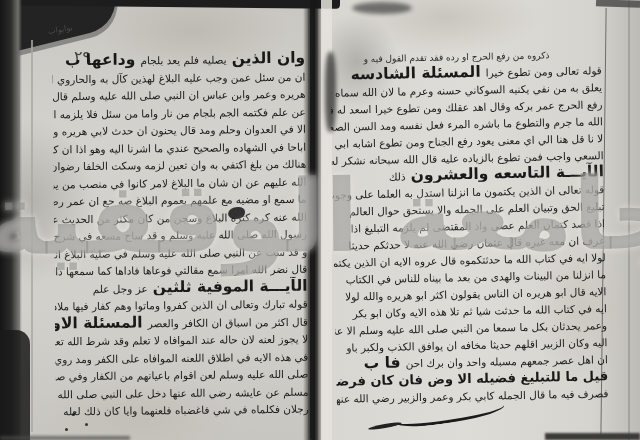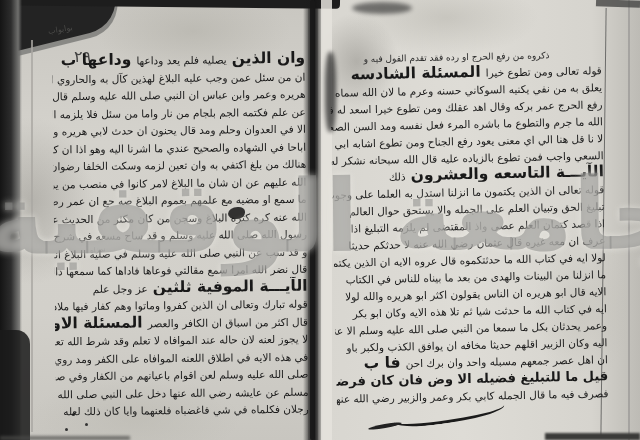--- a/index.html
+++ b/index.html
@@ -113,21 +113,21 @@
   <div class="edge flourish2"></div>
   <div class="speck" style="left:72px;top:413px;"></div>
   <div class="speck" style="left:85px;top:423px;"></div>
   <div class="speck" style="left:65px;top:428px;"></div>
 
   <div class="margin-note">بوابواب</div>
   <div class="page-number">٢٩</div>
   <div class="margin-note-small">نمزاه</div>
 
   <div class="page-text pt-left" id="leftLines">
-      <div class="ln"><span class="seg-b">وان الذين</span> <span class="seg-n">يصليه فلم يعد وداعها</span> <span class="seg-b">وداعها ب</span></div>
+      <div class="ln"><span class="seg-b">وان الذين</span> <span class="seg-n">يصليه فلم يعد بلجام</span> <span class="seg-b">وداعها ب</span></div>
       <div class="ln"><span class="seg-n">ان من سئل عمن وجب عليه البلاغ لهذين كآل به والحاروي ابو</span></div>
       <div class="ln"><span class="seg-n">هريره وعمر وابن عباس ان النبي صلى الله عليه وسلم قال من سئل</span></div>
       <div class="ln"><span class="seg-n">عن علم فكتمه الجم بلجام من نار واما من سئل فلا يلزمه البلاغ</span></div>
       <div class="ln"><span class="seg-n">الا في العدوان وحلم ومد قال يحنون ان حدث لابي هريره وعمر عدا</span></div>
       <div class="ln"><span class="seg-n">اباحا في الشهاده والصحيح عندي ما اشرنا اليه وهو اذا ان كان</span></div>
       <div class="ln"><span class="seg-n">هنالك من بلغ اكتفي به وان تعين لزمه وسكت الخلفا رضوان</span></div>
       <div class="ln"><span class="seg-n">الله عليهم عن ان شان ما البلاغ لامر كانوا في منصب من يرد</span></div>
       <div class="ln"><span class="seg-n">ما سمع او مضيه مع علمهم بعموم البلاغ صه حع ان عمر رضي</span></div>
       <div class="ln"><span class="seg-n">الله عنه كره كثره البلاغ وسجن من كان مكثر من الحديث عن</span></div>
       <div class="ln"><span class="seg-n">رسول الله صلى الله عليه وسلم و قد ساح مسعه في شرح الصحيح</span></div>

